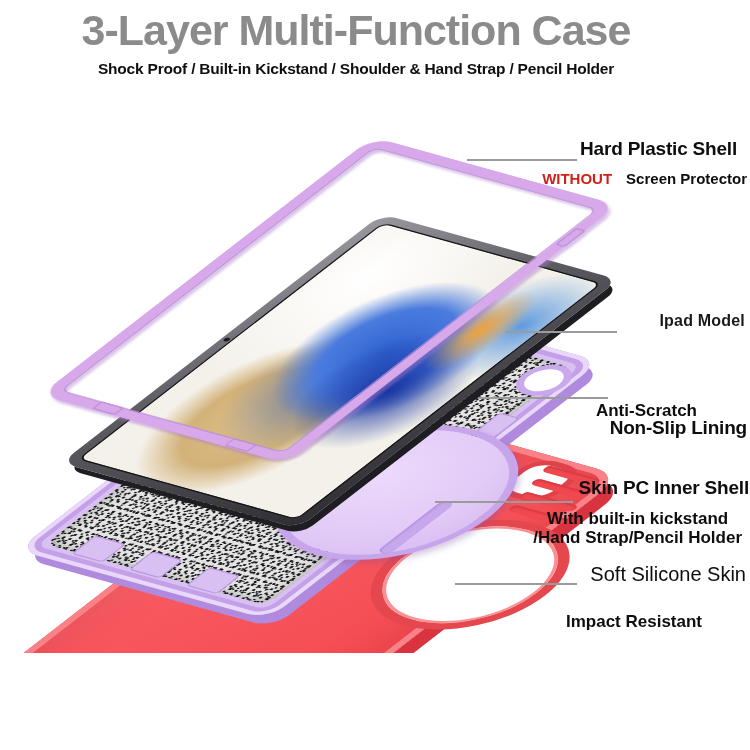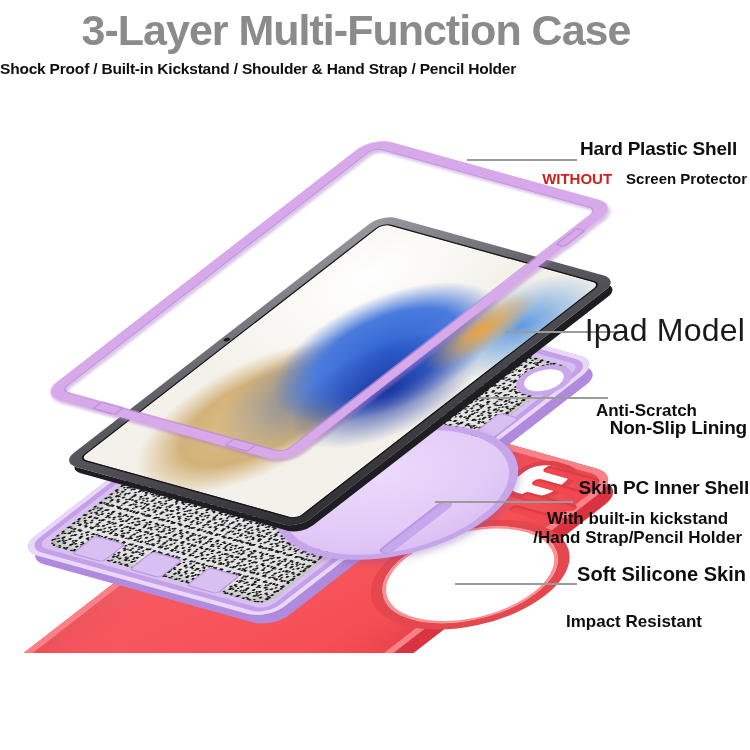--- a/index.html
+++ b/index.html
@@ -3,21 +3,21 @@
 <meta charset="utf-8">
 <style>
   * { margin:0; padding:0; box-sizing:border-box; }
   html,body { width:750px; height:750px; background:#ffffff; overflow:hidden;
               font-family:"Liberation Sans", sans-serif; }
   #canvas { position:relative; width:750px; height:653px; background:#ffffff; overflow:hidden; }
 
   
   .title { position:absolute; left:0; top:6px; width:712px; text-align:center;
            font-size:43px; font-weight:bold; color:#8b8b8b; letter-spacing:-1px; white-space:nowrap; }
-  .subtitle { position:absolute; left:0; top:60px; width:712px; text-align:left;
+  .subtitle { position:absolute; left:0; top:60px; width:712px; text-align:center;
               font-size:15.5px; font-weight:bold; color:#0f0f0f; letter-spacing:-0.2px; white-space:nowrap; }
 
   
   .plate { position:absolute; left:0; top:0; transform-origin:0 0; }
   .skin   { width:600px; height:400px; transform:matrix(-0.5946,0.4607,0.6806,0.1889,350,400);
             background:linear-gradient(160deg,#fb7f85 0%,#f8585f 35%,#f4484f 100%);
             border-radius:38px;
             box-shadow:inset 0 0 0 10px #fa8187, inset 0 0 60px rgba(150,20,35,.30), 16px 24px 0 -2px #d8333e; }
   .shell  { width:560px; height:368px; transform:matrix(-0.5946,0.4607,0.6806,0.1889,350,292);
             background:#d9c0f2; border-radius:30px;
@@ -96,23 +96,23 @@
 
   
   .line { position:absolute; height:2px; background:#9b9b9b; }
   .l1 { left:467px; top:159px; width:110px; }
   .l2 { left:505px; top:331px; width:112px; }
   .l3 { left:478px; top:397px; width:130px; }
   .l4 { left:435px; top:501px; width:138px; }
   .l5 { left:455px; top:583px; width:122px; }
   .callout { position:absolute; white-space:nowrap; color:#0e0e0e; text-align:right; }
   .co-head  { font-size:19px; font-weight:bold; letter-spacing:-0.2px; }
-  .co-big   { font-size:20px; font-weight:bold; }
+  .co-big   { font-size:20px; font-weight:normal; }
   .co-sub   { font-size:17px; font-weight:bold; }
-  .co-plain { font-size:32px; font-weight:normal; color:#1a1a1a; letter-spacing:0.2px; }
+  .co-plain { font-size:16px; font-weight:bold; color:#1a1a1a; letter-spacing:0.2px; }
   .pos-hps { right:13px; top:138px; }
   .pos-wsp { right:3px;  top:170px; font-size:15px; font-weight:bold; }
   .pos-ipm { right:5px;  top:312px; }
   .pos-nsl { right:3px;  top:369px;margin-top:48px; }
   .pos-asc { right:53px; top:401px; }
   .pos-hpc { right:1px;  top:477px; }
   .pos-wbk { right:8px;  top:509px; text-align:center; line-height:19px; }
   .pos-sss { right:4px;  top:563px; }
   .pos-imr { right:48px; top:599px;margin-top:13px; }
   .warn { color:#d21f1a; }

